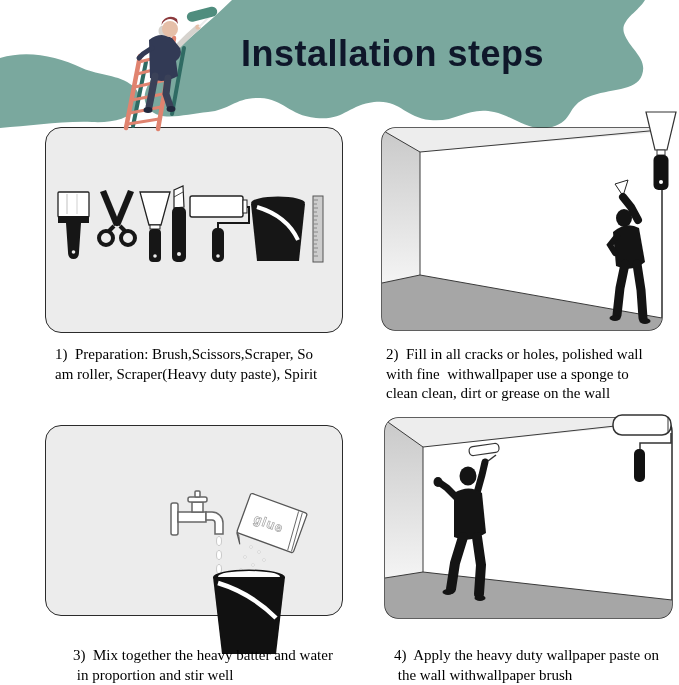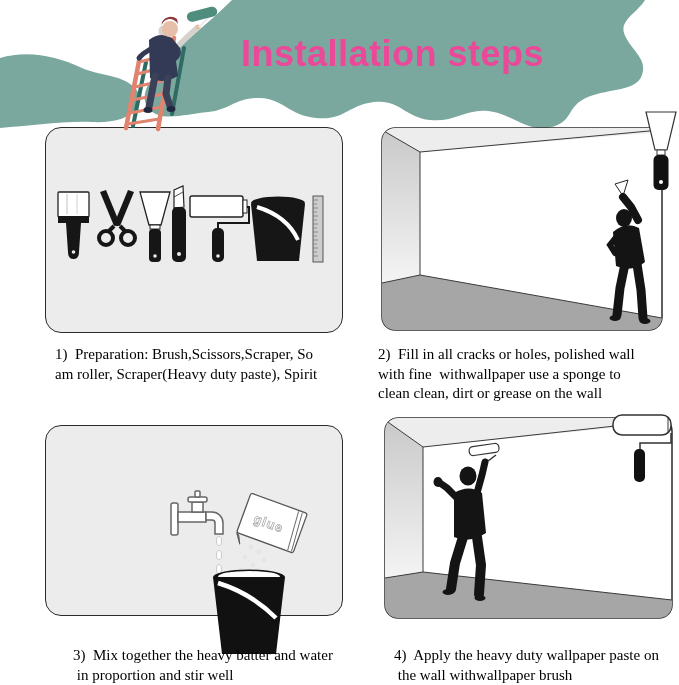--- a/index.html
+++ b/index.html
@@ -3,39 +3,39 @@
 <meta charset="utf-8">
 <style>
   html,body{margin:0;padding:0;background:#fff;}
   #canvas{
     position:relative;width:679px;height:685px;background:#fff;overflow:hidden;
     font-family:"Liberation Sans",sans-serif;
   }
   #header-art{position:absolute;left:0;top:0;z-index:1;}
   .page-title{
     position:absolute;left:241px;top:33px;z-index:2;
-    font-size:36px;font-weight:bold;color:#ec4899;letter-spacing:.5px;
+    font-size:36px;font-weight:bold;color:#0f172a;letter-spacing:.5px;
     font-family:"Liberation Sans",sans-serif;white-space:pre;
   }
   .panel-flat{
     position:absolute;background:#ececec;border:1.5px solid #2b2b2b;border-radius:16px;
   }
   #panel-1{left:45px;top:127px;width:296px;height:204px;}
   #panel-3{left:45px;top:425px;width:296px;height:189px;}
   #panel-1 svg,#panel-3-art,#panel-2-art,#panel-4-art{display:block;}
   #panel-3-art{position:absolute;left:45px;top:425px;z-index:3;}
   #panel-2-art{position:absolute;left:380px;top:110px;z-index:2;}
   #panel-4-art{position:absolute;left:381px;top:403px;z-index:2;}
   .caption{
     position:absolute;color:#000;font-size:15px;line-height:19.5px;
     font-weight:400;z-index:4;font-family:Liberation Serif, serif;
   }
   .caption div{white-space:pre;}
   #caption-1{left:55px;top:345px;}
-  #caption-2{left:378px;top:345px;}
+  #caption-2{left:386px;top:345px;}
   #caption-3{left:73px;top:646px;}
   #caption-4{left:394px;top:646px;}
 </style>
 </head>
 <body>
 
 <div id="canvas">
 
   <svg id="header-art" width="679" height="140" viewBox="0 0 679 140">
 

